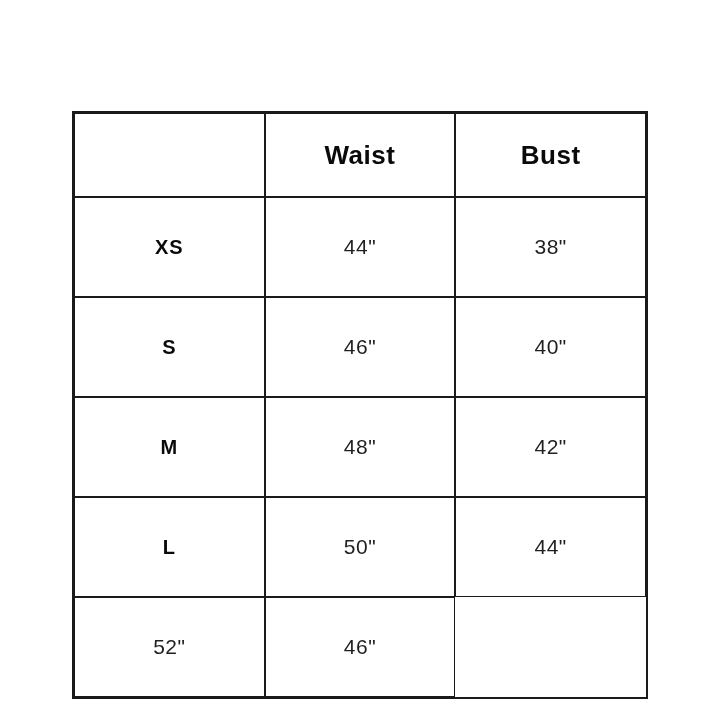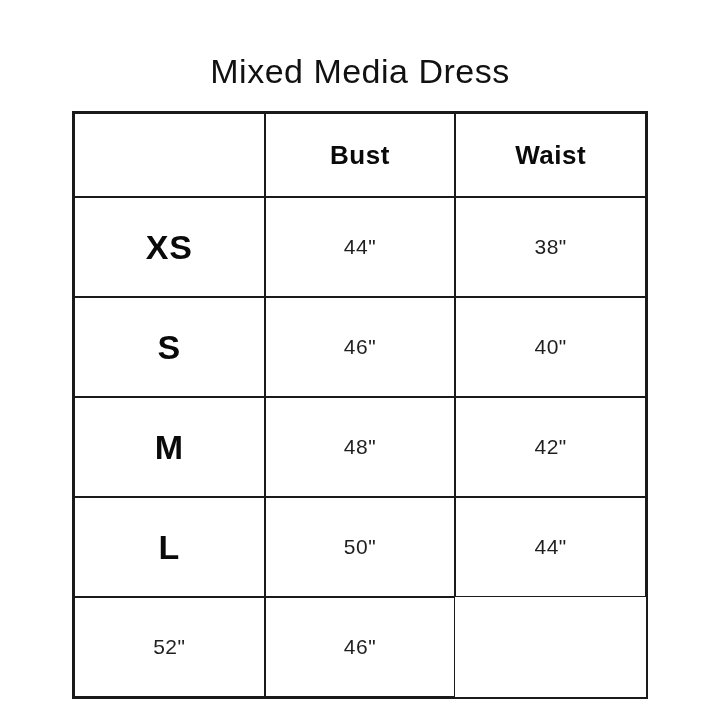--- a/index.html
+++ b/index.html
@@ -53,44 +53,43 @@
     background: #ffffff;
   }
   .col-head {
     font-weight: 700;
     font-size: 26px;
     color: #0a0a0a;
     letter-spacing: 0.5px;
   }
   .size-label {
     font-weight: 700;
-    font-size: 34px;
+    font-size: 20px;
     color: #0a0a0a;
     letter-spacing: 1px;
   }
   .value {
     font-weight: 400;
     font-size: 21px;
     color: #1f1f1f;
     letter-spacing: 0.5px;
   }
 </style>
 </head>
 <body>
 
 <div class="page">
 
-  <h1 class="title">Mixed Media Dress</h1>
 
   <div class="size-table">
 
     <div class="t-row header">
       <div class="cell"></div>
+      <div class="cell col-head">Waist</div>
       <div class="cell col-head">Bust</div>
-      <div class="cell col-head">Waist</div>
     </div>
 
     <div class="t-row">
       <div class="cell size-label">XS</div>
       <div class="cell value">44"</div>
       <div class="cell value">38"</div>
     </div>
 
     <div class="t-row">
       <div class="cell size-label">S</div>

